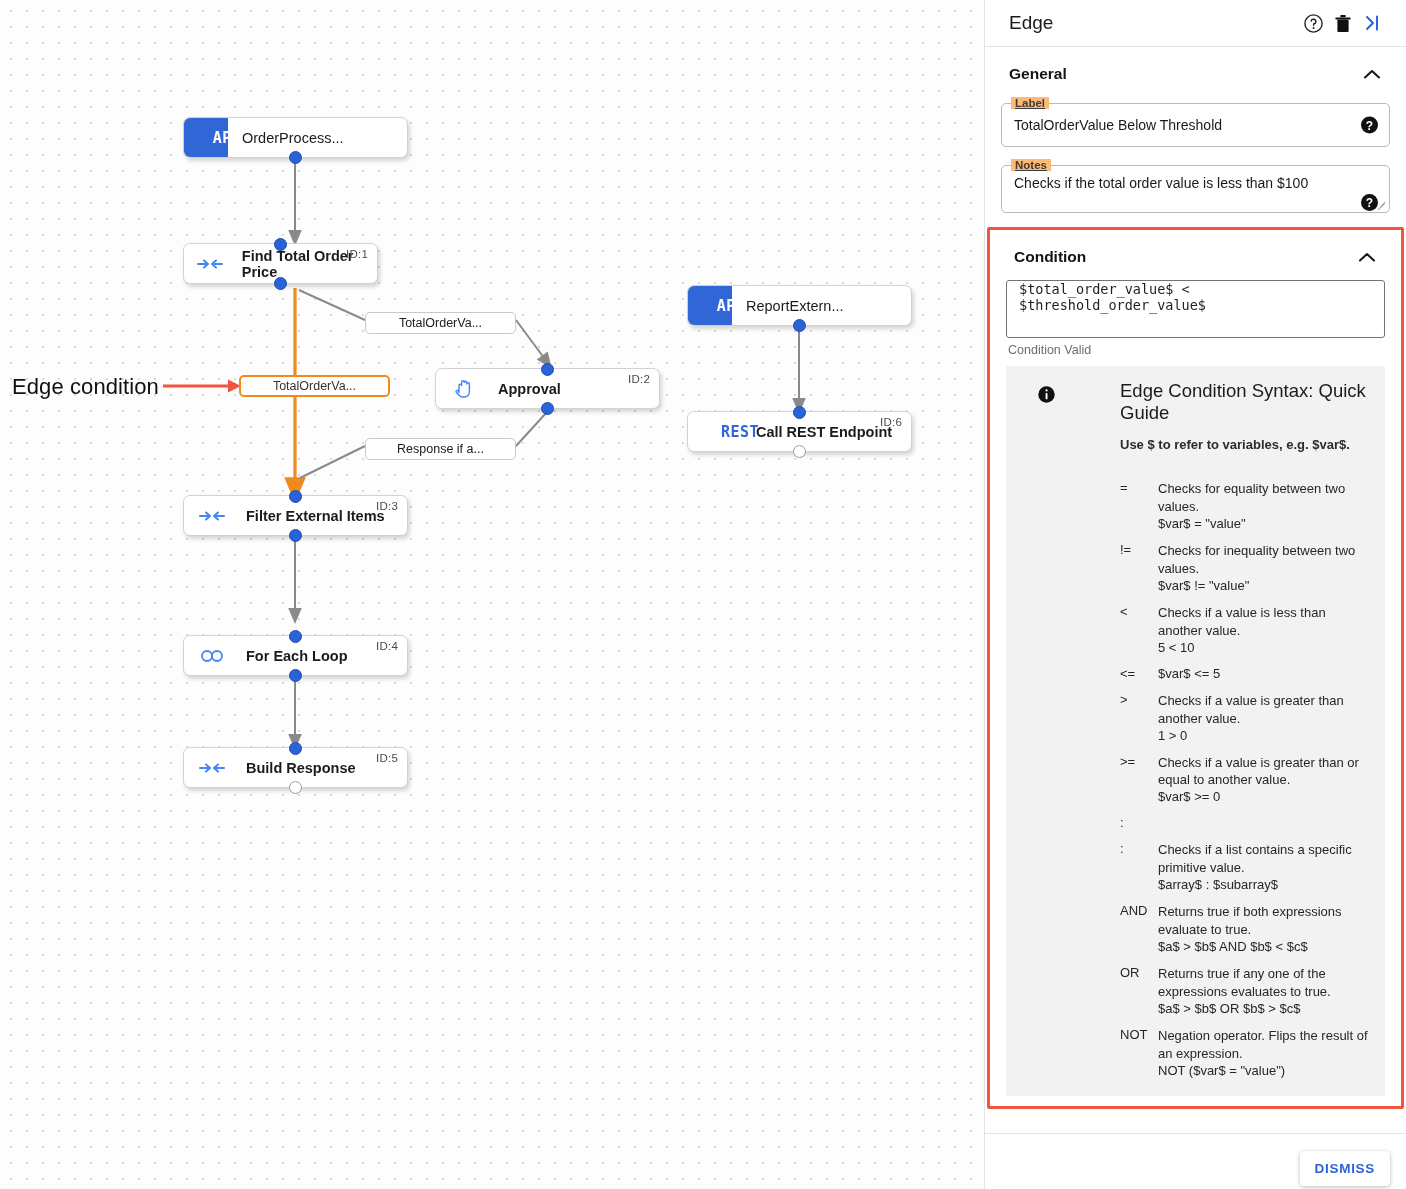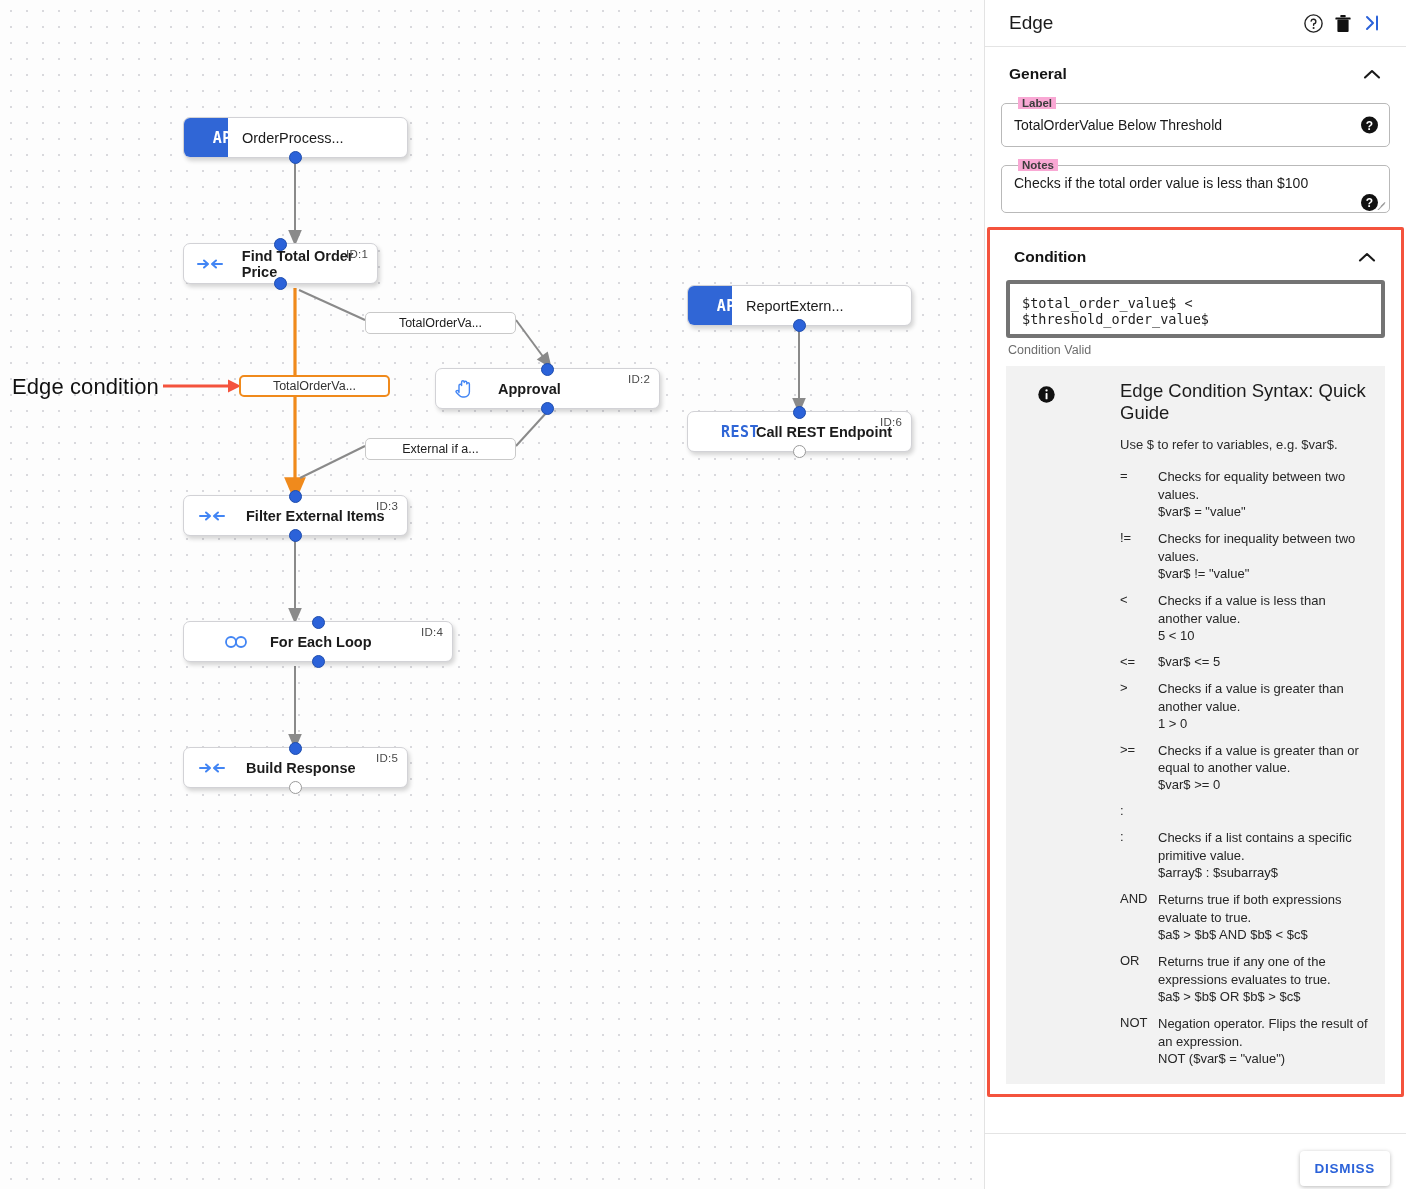--- a/index.html
+++ b/index.html
@@ -123,23 +123,23 @@
   .section-title { font-size: 15.5px; font-weight: bold; color: #141414; flex:1; }
 
   .field {
     position: relative;
     margin: 6px 16px 0 16px;
     border: 1px solid #b9b9b9;
     border-radius: 5px;
     background: #fff;
   }
   .field .legend {
-    position: absolute; top: -7px; left: 16px;
-    background: #f9a8d4; padding: 0 4px;
-    font-size: 11.5px; font-weight: bold; color: #3c3c3c;
+    position: absolute; top: -7px; left: 9px;
+    background: #fdba74; padding: 0 4px;
+    font-size: 11.5px; font-weight: bold; color: #3c3c3c; text-decoration: underline;
   }
   .field .val {
     font-size: 14px; color: #1a1a1a;
     padding: 13px 40px 13px 12px;
     min-height: 22px;
     white-space: pre-wrap;
   }
   .field .qmark {
     position: absolute; right: 11px;
     width: 17px; height: 17px; border-radius: 50%;
@@ -165,43 +165,43 @@
   .resize-grip i.b { bottom:5px; width:6px; }
 
   #condition-card {
     margin: 14px 2px 0 2px;
     border: 3px solid #f4533d;
     border-radius: 2px;
     padding-bottom: 10px;
   }
   #cond-input {
     margin: 4px 16px 0 16px;
-    border: 4px solid #737373;
+    border: 1px solid #737373;
     border-radius: 3px;
     height: 58px;
-    padding: 11px 12px;
+    padding: 0 12px;
     font-family: "DejaVu Sans Mono", monospace;
     font-size: 13.5px;
     color: #1f1f1f;
   }
   #cond-valid {
     margin: 5px 0 0 18px;
     font-size: 12.5px; color: #6d6d6d;
   }
   #guide {
     margin: 9px 16px 0 16px;
     background: #f2f2f2;
     padding: 14px 14px 18px 14px;
     display: flex;
     gap: 48px;
   }
   #guide-icon-wrap { width: 52px; padding-top: 6px; display:flex; justify-content:center; }
   #guide-body { flex: 1; }
   #guide-title { font-size: 18.5px; color: #1b1b1b; margin-bottom: 13px; }
-  #guide-intro { font-size: 13px; color: #2b2b2b; margin-bottom: 16px; }
+  #guide-intro { font-size: 13px; color: #2b2b2b; margin-bottom: 28px; font-weight: bold; }
   .op-row { display: flex; margin-bottom: 11px; }
   .op-sym {
     width: 38px; min-width:38px;
     font-size: 13px; color: #262626;
   }
   .op-desc { font-size: 13px; color: #262626; line-height: 1.38; }
   .op-ex { font-size: 13px; color: #262626; }
 
   #panel-footer {
     height: 56px; min-height: 56px;
@@ -308,21 +308,21 @@
             <path d="M25,8 L16,8 M19,4.5 L15,8 L19,11.5" stroke="#4285f4" stroke-width="2" fill="none" stroke-linecap="round" stroke-linejoin="round"></path>
           </svg>
         </div>
         <div class="node-title bold">Filter External Items</div>
       </div>
       <div class="node-id">ID:3</div>
       <div class="port" style="left:50%; margin-left:-6.5px; top:-6.5px;"></div>
       <div class="port" style="left:50%; margin-left:-6.5px; bottom:-6.5px;"></div>
     </div>
 
-    <div class="node" style="left:183px; top:621px; width:270px; height:41px;padding-left:24px;">
+    <div class="node" style="left:183px; top:635px; width:225px; height:41px;">
       <div class="node-inner">
         <div class="node-icon">
           <svg width="28" height="16" viewBox="0 0 28 16">
             <path d="M14,8 a5,5 0 1 1 5,5 a5,5 0 0 1 -5,-5 a5,5 0 1 0 -5,5 a5,5 0 0 0 5,-5 Z" fill="none" stroke="#4285f4" stroke-width="1.8"></path>
           </svg>
         </div>
         <div class="node-title bold">For Each Loop</div>
       </div>
       <div class="node-id">ID:4</div>
       <div class="port" style="left:50%; margin-left:-6.5px; top:-6.5px;"></div>
@@ -359,21 +359,21 @@
       </div>
       <div class="node-id">ID:6</div>
       <div class="port" style="left:50%; margin-left:-6.5px; top:-6.5px;"></div>
       <div class="port hollow" style="left:50%; margin-left:-6.5px; bottom:-6.5px;"></div>
     </div>
 
     <div class="edge-label" style="left:365px; top:312px; width:151px;">TotalOrderVa...</div>
 
     <div class="edge-label highlight" style="left:239px; top:375px; width:151px;">TotalOrderVa...</div>
 
-    <div class="edge-label" style="left:365px; top:438px; width:151px;">External if a...</div>
+    <div class="edge-label" style="left:365px; top:438px; width:151px;">Response if a...</div>
   </div>
   <div id="canvas-right-border"></div>
 
   <div id="panel">
 
     <div id="panel-header">
       <div id="panel-title">Edge</div>
 
       <div class="hdr-icon">
         <svg width="21" height="21" viewBox="0 0 21 21">

